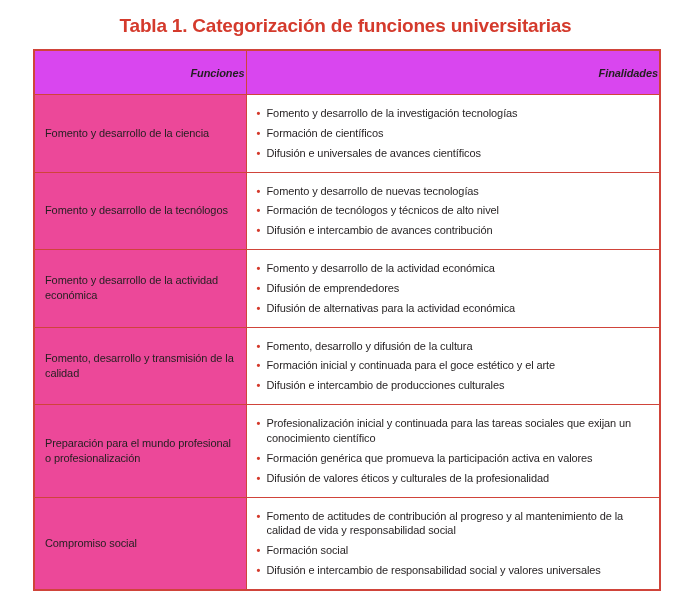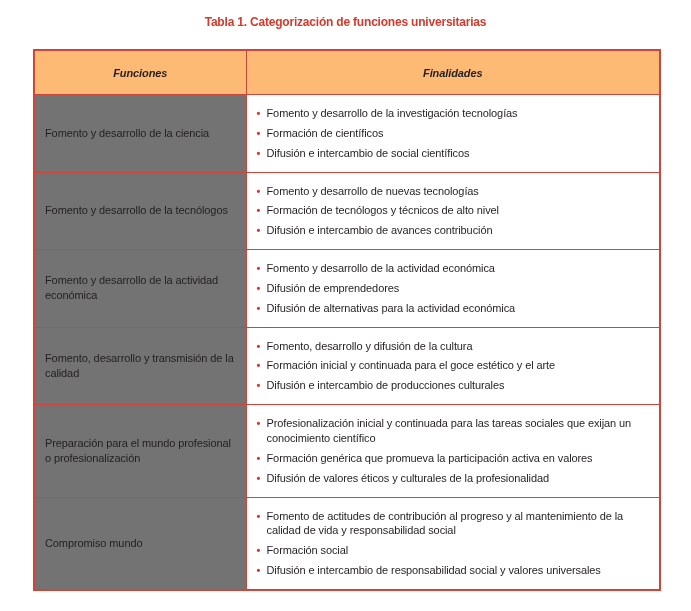--- a/index.html
+++ b/index.html
@@ -13,21 +13,21 @@
     position: relative;
     width: 691px;
     height: 611px;
     background: #ffffff;
     overflow: hidden;
   }
   .title {
     margin: 0;
     padding-top: 15px;
     text-align: center;
-    font-size: 12px;
+    font-size: 19px;
     font-weight: bold;
     letter-spacing: -0.2px;
     color: #d43a2c;
   }
   table.cat-table {
     position: absolute;
     left: 33px;
     top: 49px;
     width: 626px;
     border-collapse: collapse;
@@ -35,37 +35,37 @@
     border: 2px solid #d0443a;
   }
   table.cat-table col.col-funciones { width: 212px; }
   table.cat-table col.col-finalidades { width: 414px; }
   table.cat-table th, table.cat-table td {
     border: 1px solid #d0443a;
     font-size: 11px;
     vertical-align: middle;
   }
   table.cat-table thead th {
-    background: #fdba74;
+    background: #d946ef;
     height: 41px;
-    text-align: center;
+    text-align: right;
     font-weight: bold;
     font-style: italic;
     letter-spacing: -0.1px;
     margin-left: 7px;
   }
   table.cat-table tbody td {
     padding: 6px 10px;
     line-height: 1.35;
     letter-spacing: -0.1px;
   }
   table.cat-table tbody tr.r-std { height: 75px; }
   table.cat-table tbody tr.r-tall1 { height: 88px; }
   table.cat-table tbody tr.r-tall2 { height: 92px; }
-  td.funcion-cell { background: #737373; }
+  td.funcion-cell { background: #ec4899; }
   td.finalidades-cell { background: #ffffff; }
   ul.finalidades-list {
     list-style: none;
     margin: 0;
     padding: 0;
   }
   ul.finalidades-list li {
     position: relative;
     padding-left: 10px;
     margin: 5px 0;
@@ -106,21 +106,21 @@
         <th>Finalidades</th>
       </tr>
     </thead>
     <tbody>
       <tr class="r-std">
         <td class="funcion-cell">Fomento y desarrollo de la ciencia</td>
         <td class="finalidades-cell">
           <ul class="finalidades-list">
             <li><span class="bullet">•</span><span>Fomento y desarrollo de la investigación tecnologías</span></li>
             <li><span class="bullet">•</span><span>Formación de científicos</span></li>
-            <li><span class="bullet">•</span><span>Difusión e intercambio de social científicos</span></li>
+            <li><span class="bullet">•</span><span>Difusión e universales de avances científicos</span></li>
           </ul>
         </td>
       </tr>
       <tr class="r-std">
         <td class="funcion-cell">Fomento y desarrollo de la tecnólogos</td>
         <td class="finalidades-cell">
           <ul class="finalidades-list">
             <li><span class="bullet">•</span><span>Fomento y desarrollo de nuevas tecnologías</span></li>
             <li><span class="bullet">•</span><span>Formación de tecnólogos y técnicos de alto nivel</span></li>
             <li><span class="bullet">•</span><span>Difusión e intercambio de avances contribución</span></li>
@@ -151,21 +151,21 @@
         <td class="funcion-cell">Preparación para el mundo profesional o profesionalización</td>
         <td class="finalidades-cell">
           <ul class="finalidades-list">
             <li><span class="bullet">•</span><span>Profesionalización inicial y continuada para las tareas sociales que exijan un conocimiento científico</span></li>
             <li><span class="bullet">•</span><span>Formación genérica que promueva la participación activa en valores</span></li>
             <li><span class="bullet">•</span><span>Difusión de valores éticos y culturales de la profesionalidad</span></li>
           </ul>
         </td>
       </tr>
       <tr class="r-tall2">
-        <td class="funcion-cell">Compromiso mundo</td>
+        <td class="funcion-cell">Compromiso social</td>
         <td class="finalidades-cell">
           <ul class="finalidades-list">
             <li><span class="bullet">•</span><span>Fomento de actitudes de contribución al progreso y al mantenimiento de la calidad de vida y responsabilidad social</span></li>
             <li><span class="bullet">•</span><span>Formación social</span></li>
             <li><span class="bullet">•</span><span>Difusión e intercambio de responsabilidad social y valores universales</span></li>
           </ul>
         </td>
       </tr>
     </tbody>
   </table>

